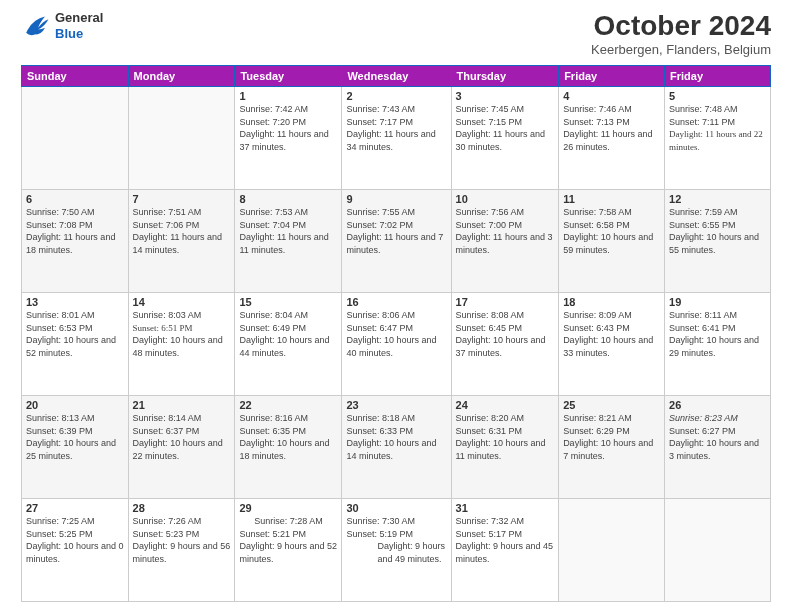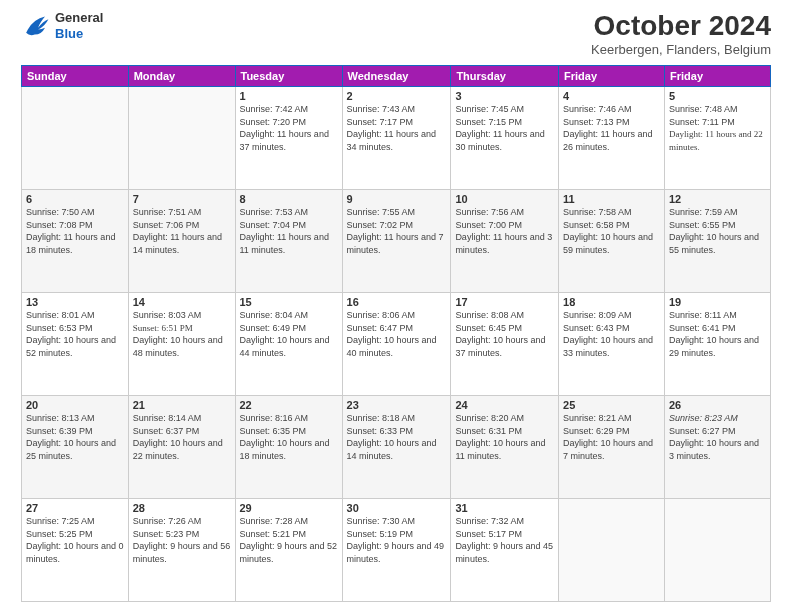--- a/index.html
+++ b/index.html
@@ -359,31 +359,31 @@
             <span class="day-num">28</span>
             <div class="day-info">
               <span style="display: block;">Sunrise: 7:26 AM</span>
               <span style="display: block;">Sunset: 5:23 PM</span>
               <span style="display: block;">Daylight: 9 hours and 56 minutes.</span>
             </div>
           </td>
           <td>
             <span class="day-num">29</span>
             <div class="day-info">
-              <span style="display: block;">Sunrise: 7:28 AM</span>
+              <span style="display: block; text-align: center;">Sunrise: 7:28 AM</span>
               <span style="display: block;">Sunset: 5:21 PM</span>
               <span style="display: block;">Daylight: 9 hours and 52 minutes.</span>
             </div>
           </td>
           <td>
             <span class="day-num">30</span>
             <div class="day-info">
               <span style="display: block;">Sunrise: 7:30 AM</span>
               <span style="display: block;">Sunset: 5:19 PM</span>
-              <span style="display: block;">Daylight: 9 hours and 49 minutes.</span>
+              <span style="display: block; margin-left: 31px;">Daylight: 9 hours and 49 minutes.</span>
             </div>
           </td>
           <td>
             <span class="day-num">31</span>
             <div class="day-info">
               <span style="display: block;">Sunrise: 7:32 AM</span>
               <span style="display: block;">Sunset: 5:17 PM</span>
               <span style="display: block;">Daylight: 9 hours and 45 minutes.</span>
             </div>
           </td>

